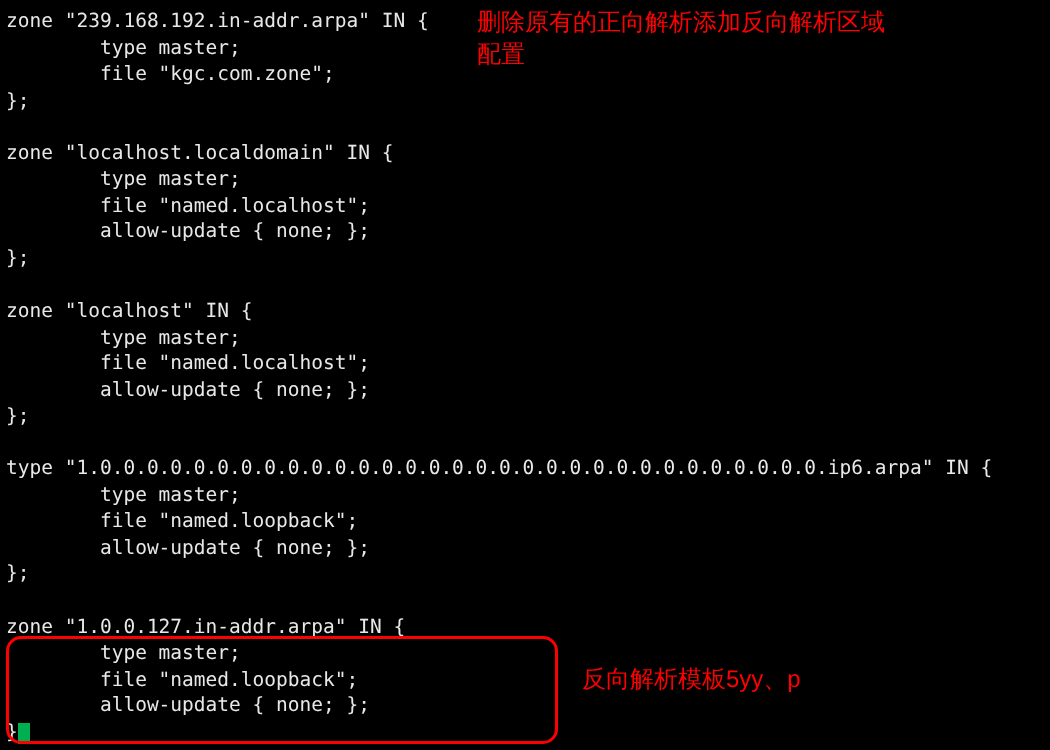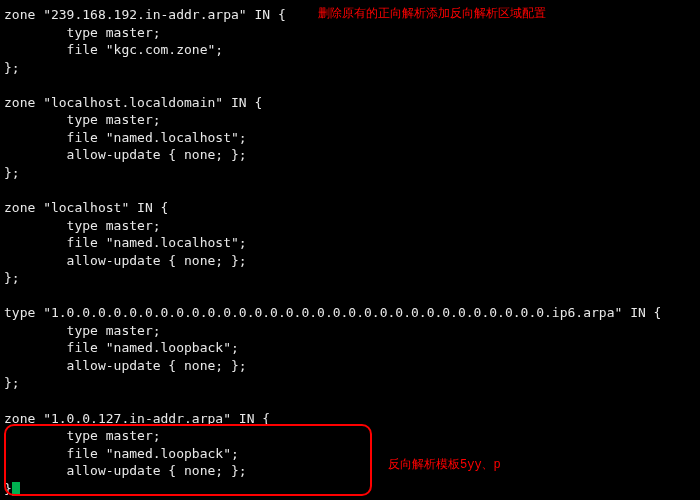--- a/index.html
+++ b/index.html
@@ -16,25 +16,25 @@
       position: relative;
     }
     .code {
       white-space: pre;
       color: #e8e8e8;
     }
     .anno {
       position: absolute;
       color: #ff0000;
       font-family: "Microsoft YaHei", "SimSun", sans-serif;
-      font-size: 12px;
+      font-size: 16px;
       line-height: 1.3;
     }
     .anno-top { top: 6px; left: 318px; width: 280px; }
-    .anno-bottom { top: 458px; left: 388px; width: 260px; font-family: Liberation Mono, monospace; }
+    .anno-bottom { top: 444px; left: 388px; width: 260px; }
     .red-box {
       position: absolute;
       border: 2px solid #ff0000;
       border-radius: 10px;
       left: 4px;
       top: 424px;
       width: 368px;
       height: 72px;
       pointer-events: none;
     }

